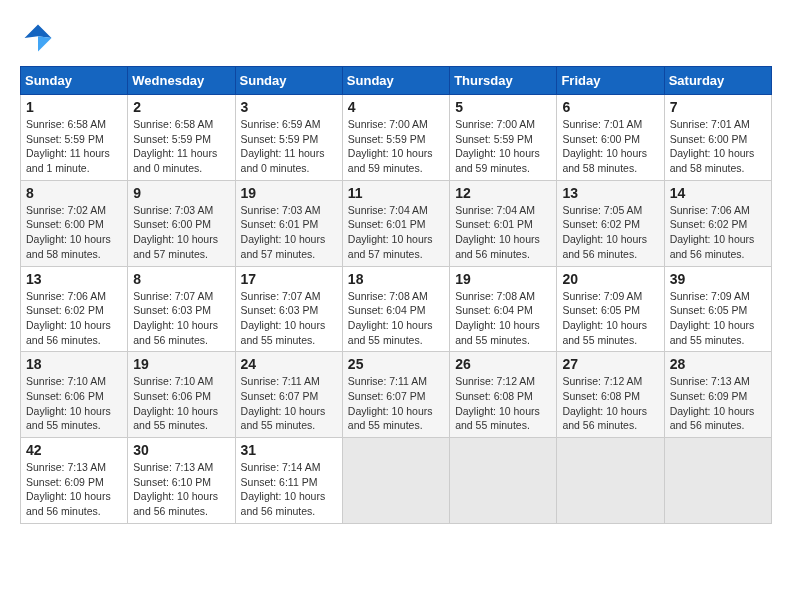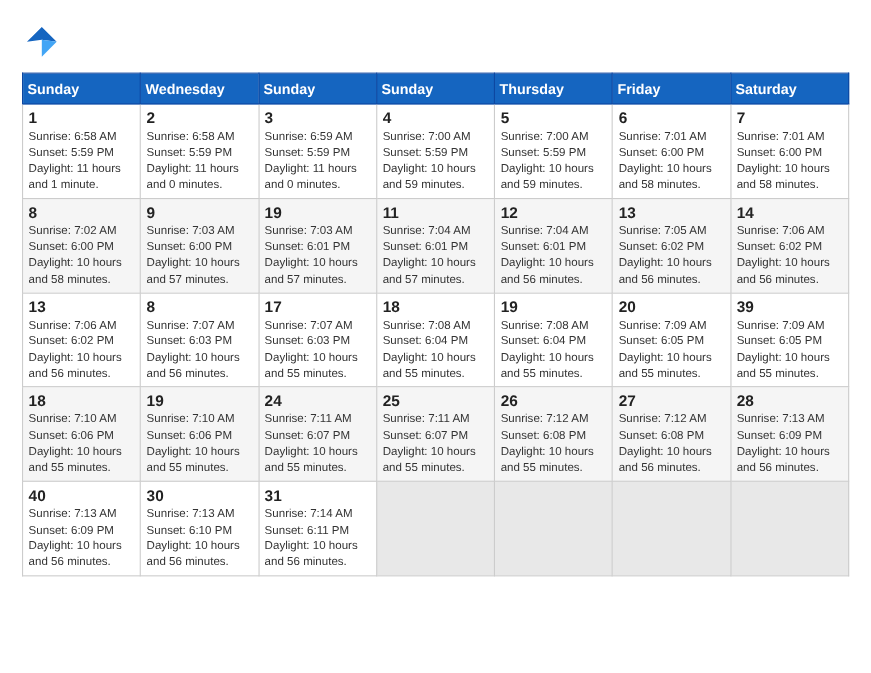--- a/index.html
+++ b/index.html
@@ -234,21 +234,21 @@
           <span class="day-number">27</span>
           <div class="day-content">Sunrise: 7:12 AM<br>Sunset: 6:08 PM<br>Daylight: 10 hours and 56 minutes.</div>
         </td>
         <td>
           <span class="day-number">28</span>
           <div class="day-content">Sunrise: 7:13 AM<br>Sunset: 6:09 PM<br>Daylight: 10 hours and 56 minutes.</div>
         </td>
       </tr>
       <tr>
         <td>
-          <span class="day-number">40</span>
+          <span class="day-number">42</span>
           <div class="day-content">Sunrise: 7:13 AM<br>Sunset: 6:09 PM<br>Daylight: 10 hours and 56 minutes.</div>
         </td>
         <td>
           <span class="day-number">30</span>
           <div class="day-content">Sunrise: 7:13 AM<br>Sunset: 6:10 PM<br>Daylight: 10 hours and 56 minutes.</div>
         </td>
         <td>
           <span class="day-number">31</span>
           <div class="day-content">Sunrise: 7:14 AM<br>Sunset: 6:11 PM<br>Daylight: 10 hours and 56 minutes.</div>
         </td>

